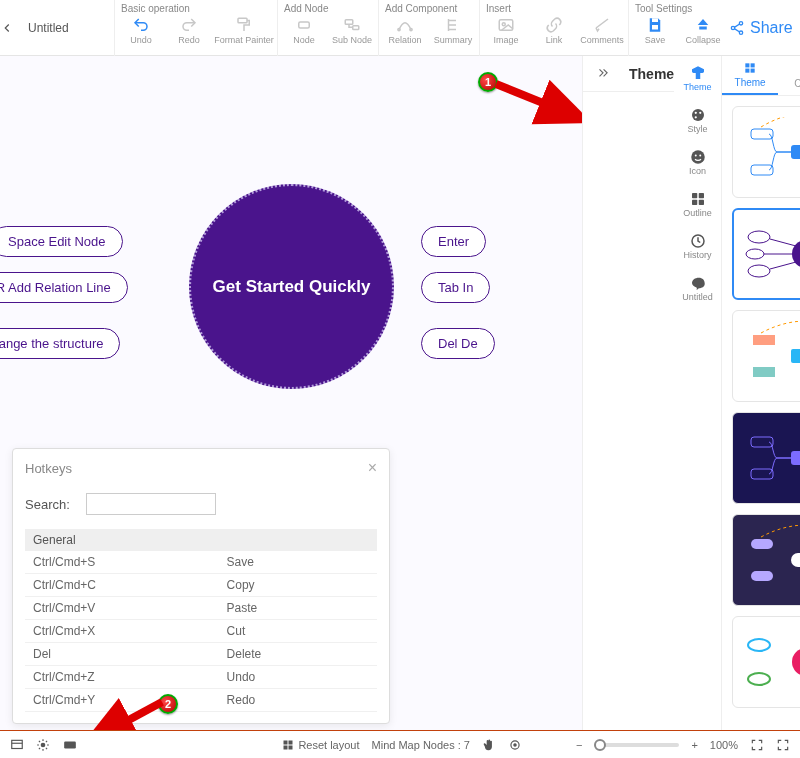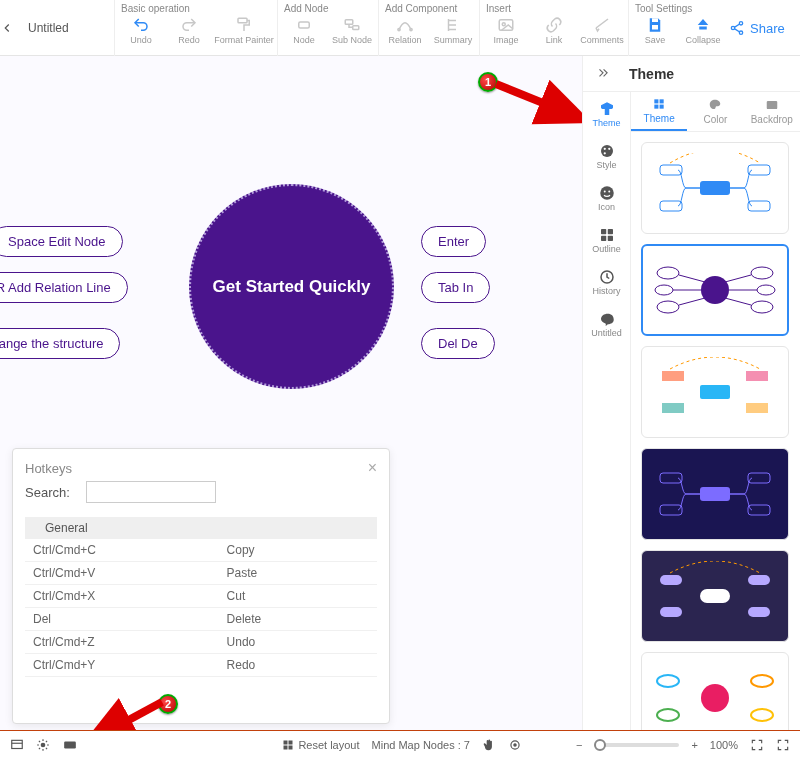--- a/index.html
+++ b/index.html
@@ -11,44 +11,44 @@
   .tbgroup{display:flex;flex-direction:column;border-left:1px solid #eee;padding:3px 6px 0 6px;height:56px}
   .tbgroup .glabel{font-size:10px;color:#888}
   .tbgroup .grow{display:flex;gap:8px;margin-top:2px}
   .tbtn{display:flex;flex-direction:column;align-items:center;width:40px;cursor:pointer}
   .tbtn .tbicon{width:18px;height:18px;display:flex;align-items:center;justify-content:center}
   .tbtn .tblbl{font-size:9px;color:#999;margin-top:1px;white-space:nowrap}
   .tbtn.wide{width:54px}
   .tbtn.active .tbicon svg{color:#2f8af5}
   .tbtn.dim .tbicon svg{color:#c8c8c8}
   .topright{margin-left:auto;display:flex;align-items:center;height:56px;gap:14px;padding-right:14px}
-  .toprbtn{display:flex;align-items:center;gap:5px;font-size:13px;color:#2f8af5;cursor:pointer}
+  .toprbtn{display:flex;align-items:center;gap:5px;font-size:16px;color:#2f8af5;cursor:pointer}
   .canvas{position:absolute;left:0;top:56px;right:218px;bottom:28px;background:#fbfaff;overflow:hidden}
   .center{position:absolute;left:50%;top:230px;transform:translateX(-50%)}
   .bubble{width:205px;height:205px;border-radius:50%;background:#4a148c;color:#fff;display:flex;align-items:center;justify-content:center;font-weight:600;font-size:17px;text-align:center;position:absolute;left:-102px;top:-102px;border:2px dotted #b39ddb}
   .node{position:absolute;border:1.5px solid #4a148c;border-radius:20px;background:#fff;color:#4a148c;font-size:13px;padding:7px 16px;white-space:nowrap}
-  .rightcol{position:absolute;right:0;top:56px;width:218px;bottom:0;background:#fff;border-left:1px solid #eee;display:flex;flex-direction:column}
+  .rightcol{position:absolute;right:0;top:56px;width:218px;bottom:0;background:#fff;border-left:1px solid #eee;display:flex;flex-direction:row}
   .rhead{display:flex;align-items:center;height:36px;border-bottom:1px solid #eee}
   .rcollapse{width:40px;display:flex;justify-content:center;align-items:center;cursor:pointer}
   .rtitle{font-weight:600;font-size:14px;margin-left:6px}
   .rbody{display:flex;flex:1;min-height:0}
   .vside{width:48px;border-right:1px solid #eee;display:flex;flex-direction:column;align-items:center;padding-top:8px;gap:14px}
   .vbtn{display:flex;flex-direction:column;align-items:center;font-size:9px;color:#888;cursor:pointer;width:44px}
   .vbtn.sel{color:#2f8af5}
   .tabs{display:flex;height:40px;border-bottom:1px solid #eee}
   .tab{flex:1;display:flex;flex-direction:column;align-items:center;justify-content:center;font-size:10px;color:#999;gap:2px;cursor:pointer}
   .tab.sel{color:#2f8af5;border-bottom:2px solid #2f8af5}
   .themes{flex:1;overflow-y:auto;padding:10px;display:flex;flex-direction:column;gap:10px}
   .thumb{width:148px;height:92px;border:1px solid #e5e5e5;border-radius:6px;background:#fff;cursor:pointer;display:flex;align-items:center;justify-content:center}
   .thumb.sel{border:2px solid #2f8af5}
   .hot{position:absolute;left:12px;bottom:34px;width:378px;height:276px;background:#fff;border:1px solid #ddd;border-radius:4px;box-shadow:0 2px 8px rgba(0,0,0,.08);padding:10px 12px;font-size:13px;color:#555}
   .hot .hhead{display:flex;justify-content:space-between;align-items:center;color:#888}
-  .hot .hsearch{margin-top:4px;display:flex;align-items:center;gap:16px}
+  .hot .hsearch{margin-top:16px;display:flex;align-items:center;gap:16px}
   .hot .hsearch input{border:1px solid #ccc;height:22px;width:130px;padding:0 4px}
-  .hot .hgroup{background:#efefef;padding:4px 20px;font-size:12px;margin-top:14px}
+  .hot .hgroup{background:#efefef;padding:4px 8px;font-size:12px;margin-top:14px}
   .hot table{width:100%;border-collapse:collapse;font-size:12px;color:#666}
   .hot td{padding:4px 8px;border-bottom:1px solid #f0f0f0}
   .statusbar{position:absolute;left:0;right:0;bottom:0;height:28px;background:#fff;border-top:1px solid #c2410c;display:flex;align-items:center;font-size:11px;color:#666;padding:0 10px;gap:12px}
   .sbtn{display:flex;align-items:center;cursor:pointer}
   .slider{width:85px;height:4px;background:#ddd;border-radius:2px;position:relative}
   .slider .knob{position:absolute;left:0;top:-4px;width:12px;height:12px;background:#fff;border:2px solid #888;border-radius:50%}
   .callout{position:absolute;width:20px;height:20px;border-radius:50%;background:radial-gradient(circle at 35% 35%,#ff4747,#b30000);border:2px solid #0a0;color:#fff;font-size:11px;font-weight:700;display:flex;align-items:center;justify-content:center;box-shadow:0 1px 2px rgba(0,0,0,.4)}
   .arrow{position:absolute;pointer-events:none}
 </style>
 </head>
@@ -400,20 +400,24 @@
     <span>Hotkeys</span>
     <span style="cursor:pointer;font-size:16px;color:#aaa">×</span>
   </div>
   <div class="hsearch">
     <span>Search:</span>
     <input type="text" style="">
   </div>
   <div class="hgroup">General</div>
   <table>
     <tbody id="hotkey-rows">
+        <tr>
+          <td style="width:55%">Ctrl/Cmd+S</td>
+          <td>Save</td>
+        </tr>
         <tr>
           <td style="width:55%">Ctrl/Cmd+C</td>
           <td>Copy</td>
         </tr>
         <tr>
           <td style="width:55%">Ctrl/Cmd+V</td>
           <td>Paste</td>
         </tr>
         <tr>
           <td style="width:55%">Ctrl/Cmd+X</td>

